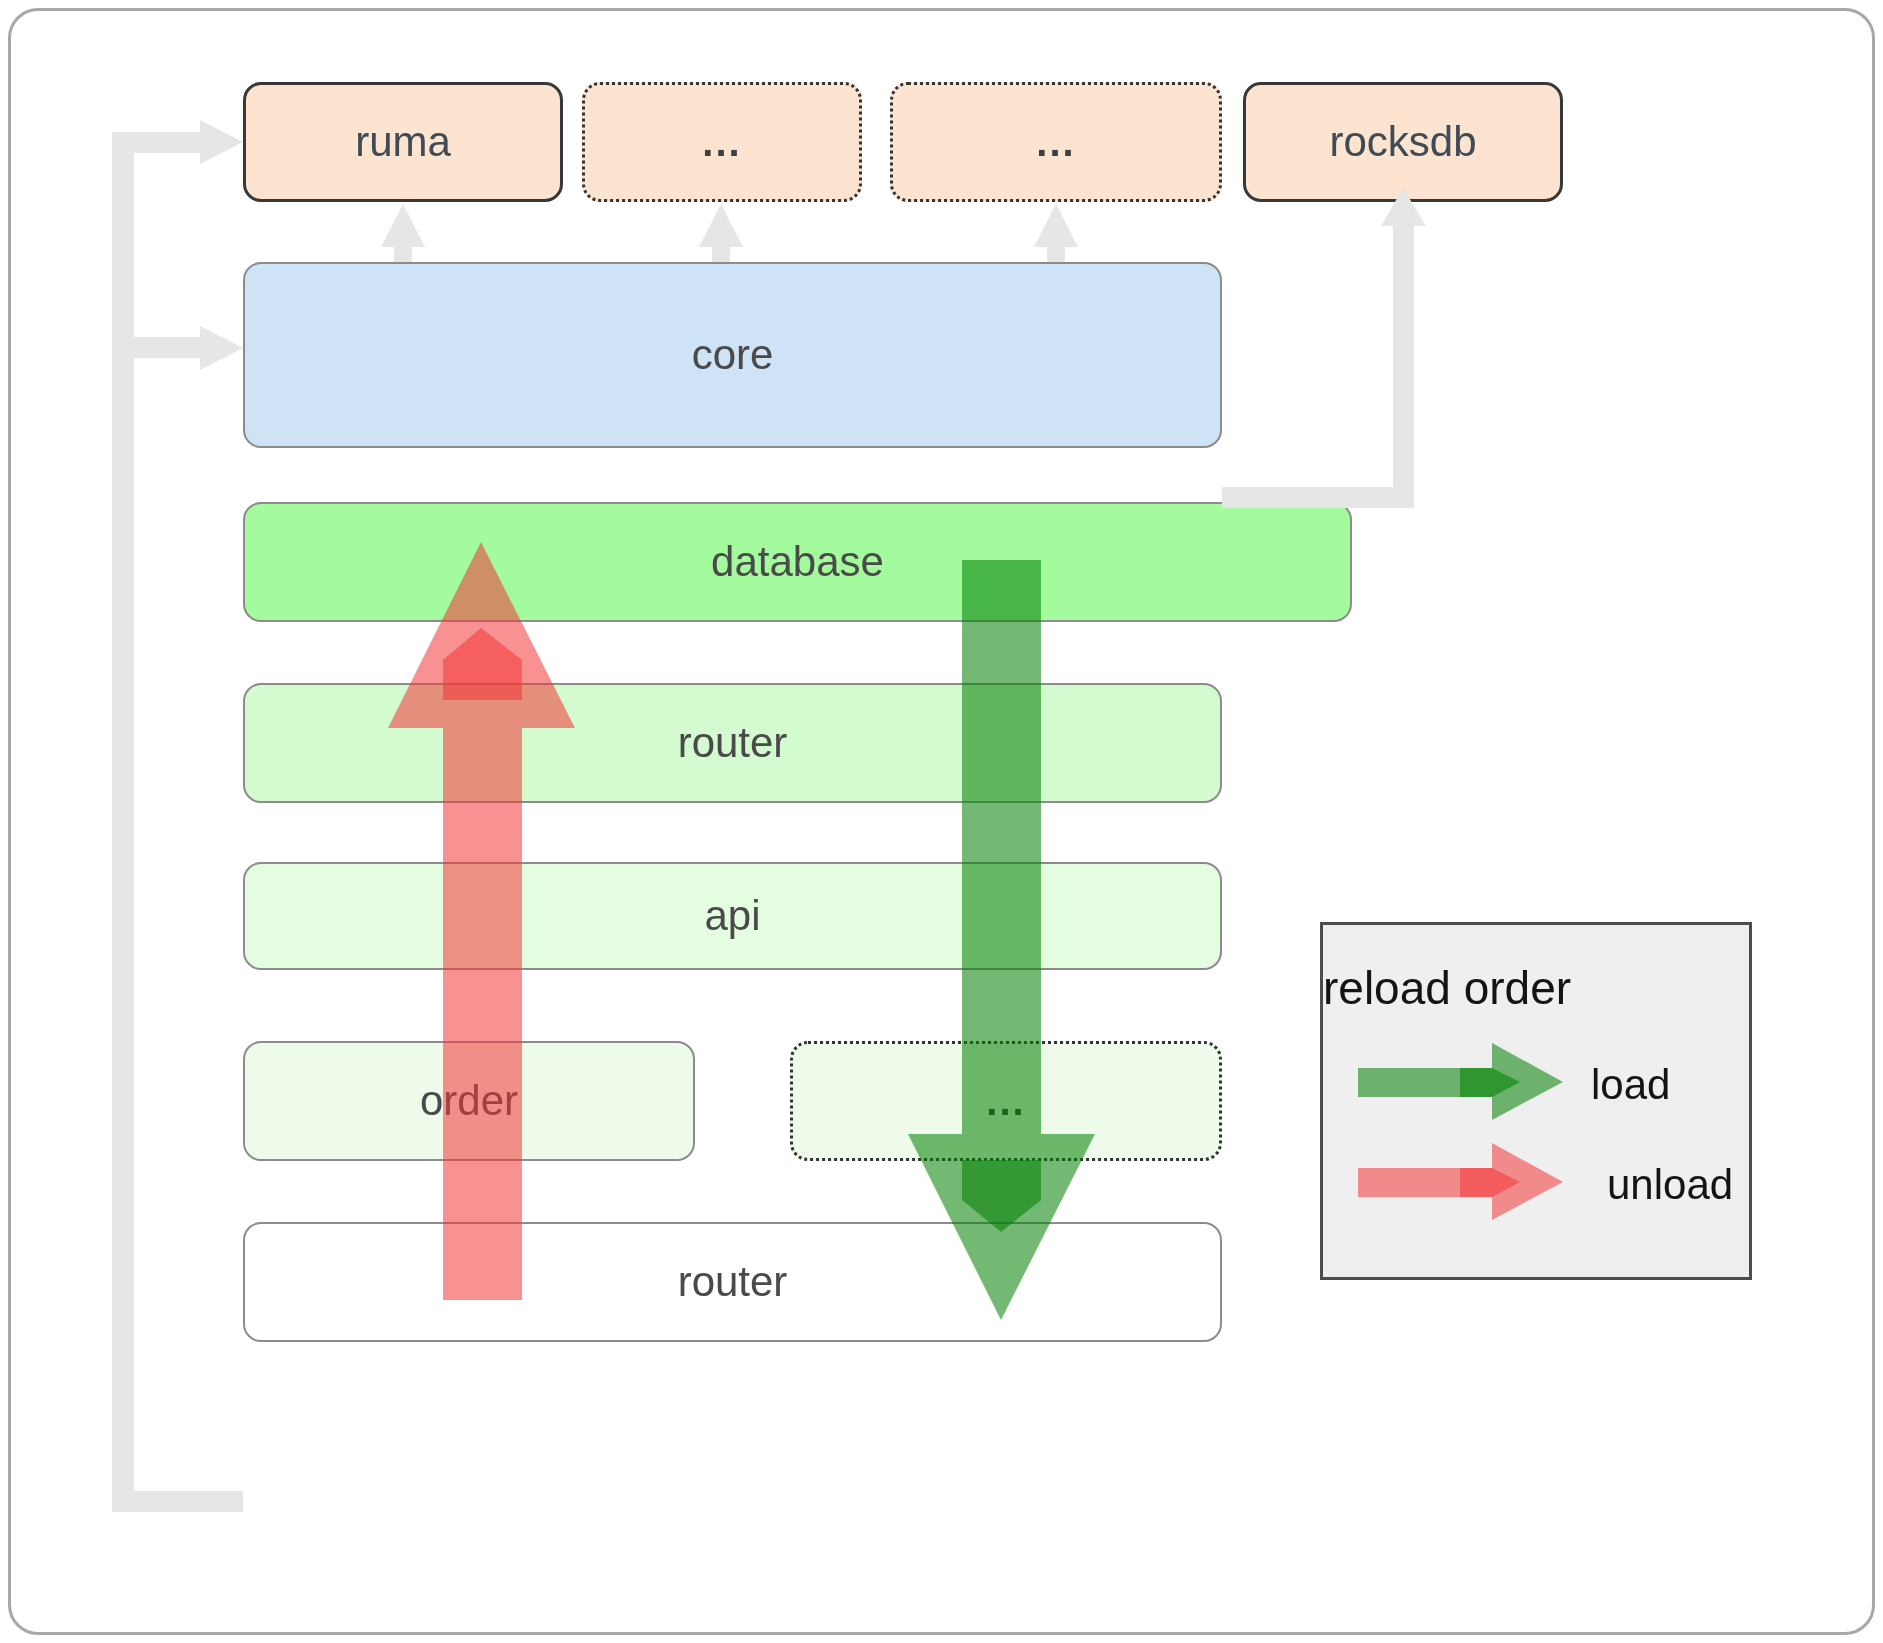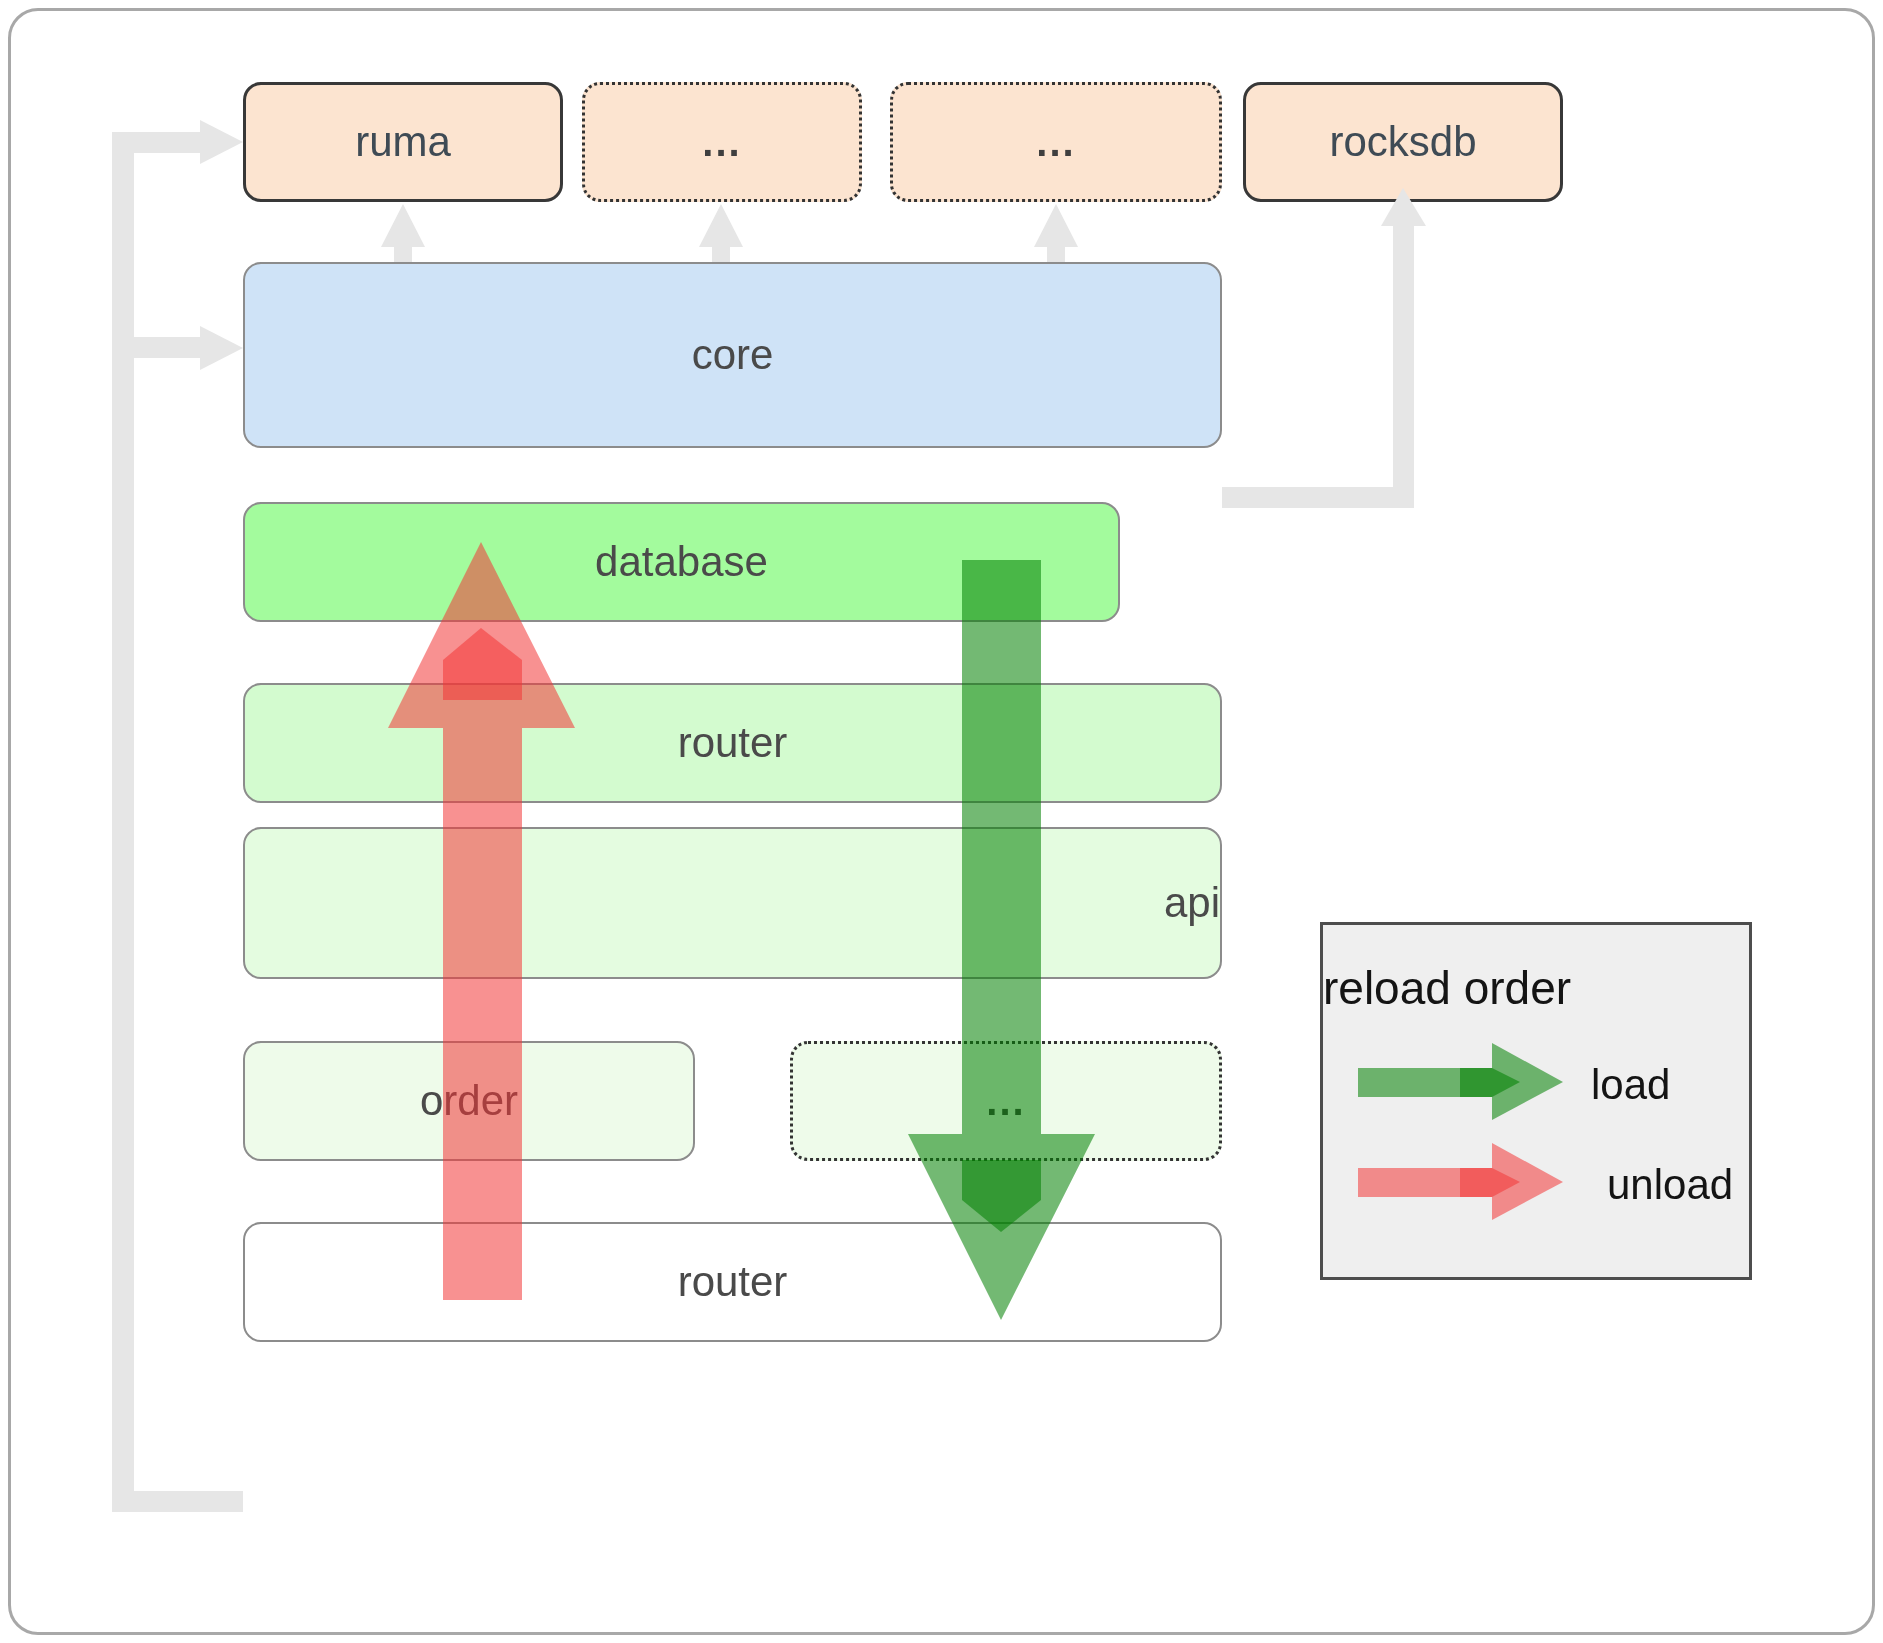--- a/index.html
+++ b/index.html
@@ -30,23 +30,23 @@
   .canvas{position:relative;width:1883px;height:1643px;overflow:hidden;background:#fff;}
   .frame{position:absolute;left:8px;top:8px;width:1861px;height:1621px;border:3px solid var(--frame-border);border-radius:30px;}
   .node{position:absolute;box-sizing:border-box;display:flex;align-items:center;justify-content:center;
         font-size:42px;color:var(--label-color);border-radius:18px;z-index:2;}
   .node.solid-dark{border:3px solid var(--node-border-dark);}
   .node.dotted{border:3px dotted var(--dotted-border);}
   .node.gray{border:2.5px solid var(--node-border-gray);}
   .peach{background:var(--peach-fill);color:var(--toprow-label-color);}
   .dots-label{font-weight:bold;font-size:40px;letter-spacing:2px;color:#3f3f3f;}
   #core{left:243px;top:262px;width:979px;height:186px;background:var(--core-fill);}
-  #database{left:243px;top:502px;width:877px;height:120px;background:var(--database-fill);}
+  #database{left:243px;top:502px;width:1109px;height:120px;background:var(--database-fill);}
   #service{left:243px;top:683px;width:979px;height:120px;background:var(--service-fill);}
-  #api{left:243px;top:827px;width:979px;height:152px;background:var(--api-fill);justify-content:flex-end;}
+  #api{left:243px;top:862px;width:979px;height:108px;background:var(--api-fill);}
   #admin{left:243px;top:1041px;width:452px;height:120px;background:var(--admin-fill);}
   #admin-more{left:790px;top:1041px;width:432px;height:120px;background:var(--admin-fill);}
   #router{left:243px;top:1222px;width:979px;height:120px;background:var(--router-fill);}
   #conduwuit{left:243px;top:1441px;width:979px;height:122px;background:var(--conduwuit-fill);
              color:var(--conduwuit-text);border:3px solid #000;}
   #ruma{left:243px;top:82px;width:320px;height:120px;}
   #dots1{left:582px;top:82px;width:280px;height:120px;}
   #dots2{left:890px;top:82px;width:332px;height:120px;}
   #rocksdb{left:1243px;top:82px;width:320px;height:120px;}
   .overlay{position:absolute;left:0;top:0;z-index:5;pointer-events:none;}

